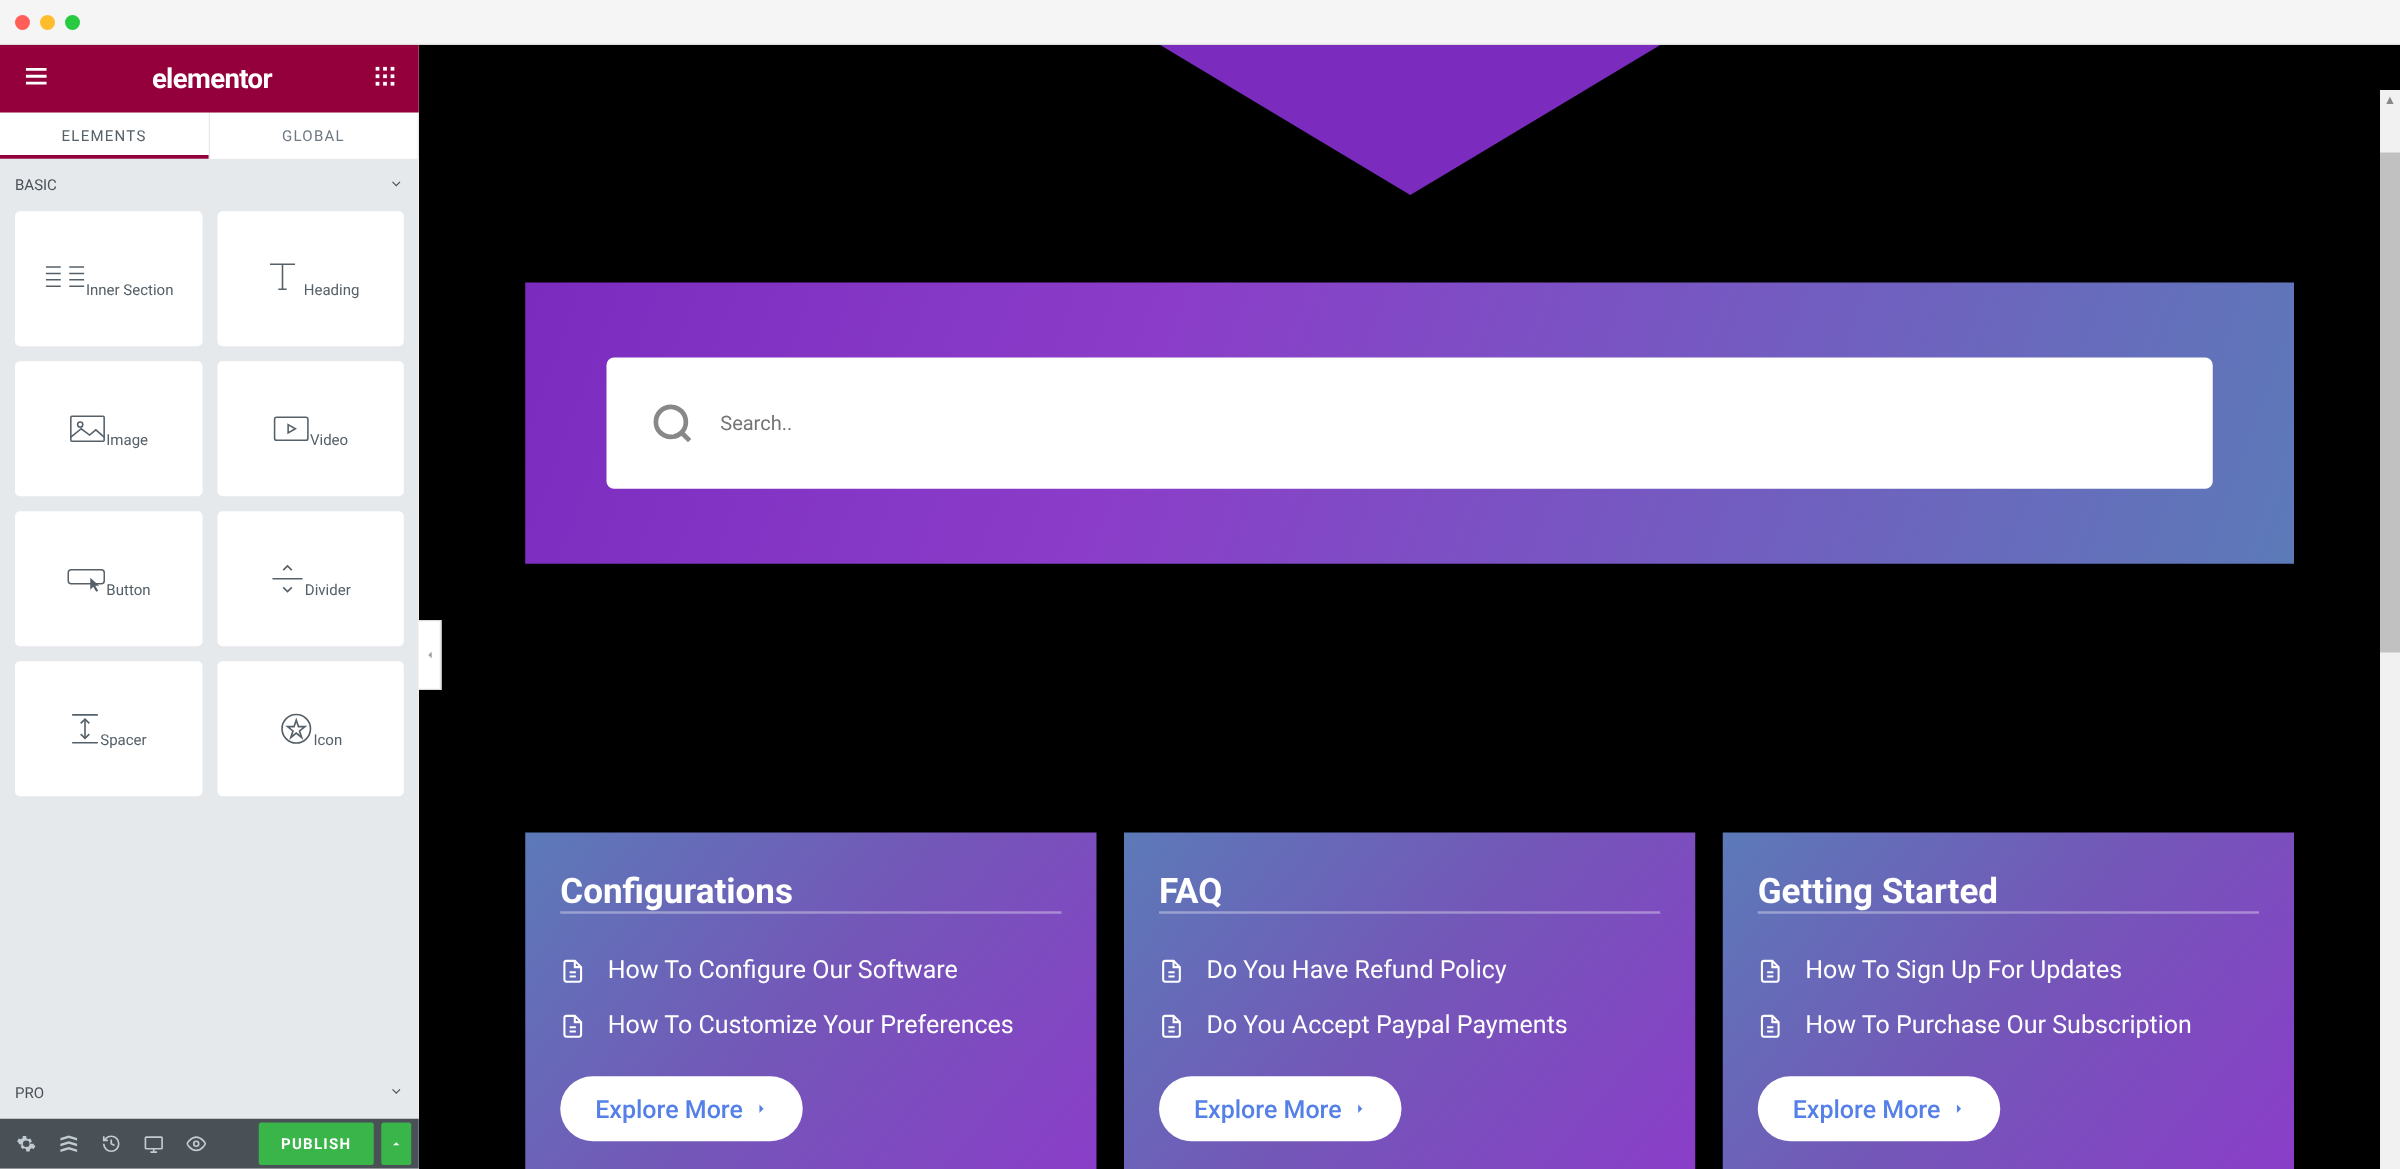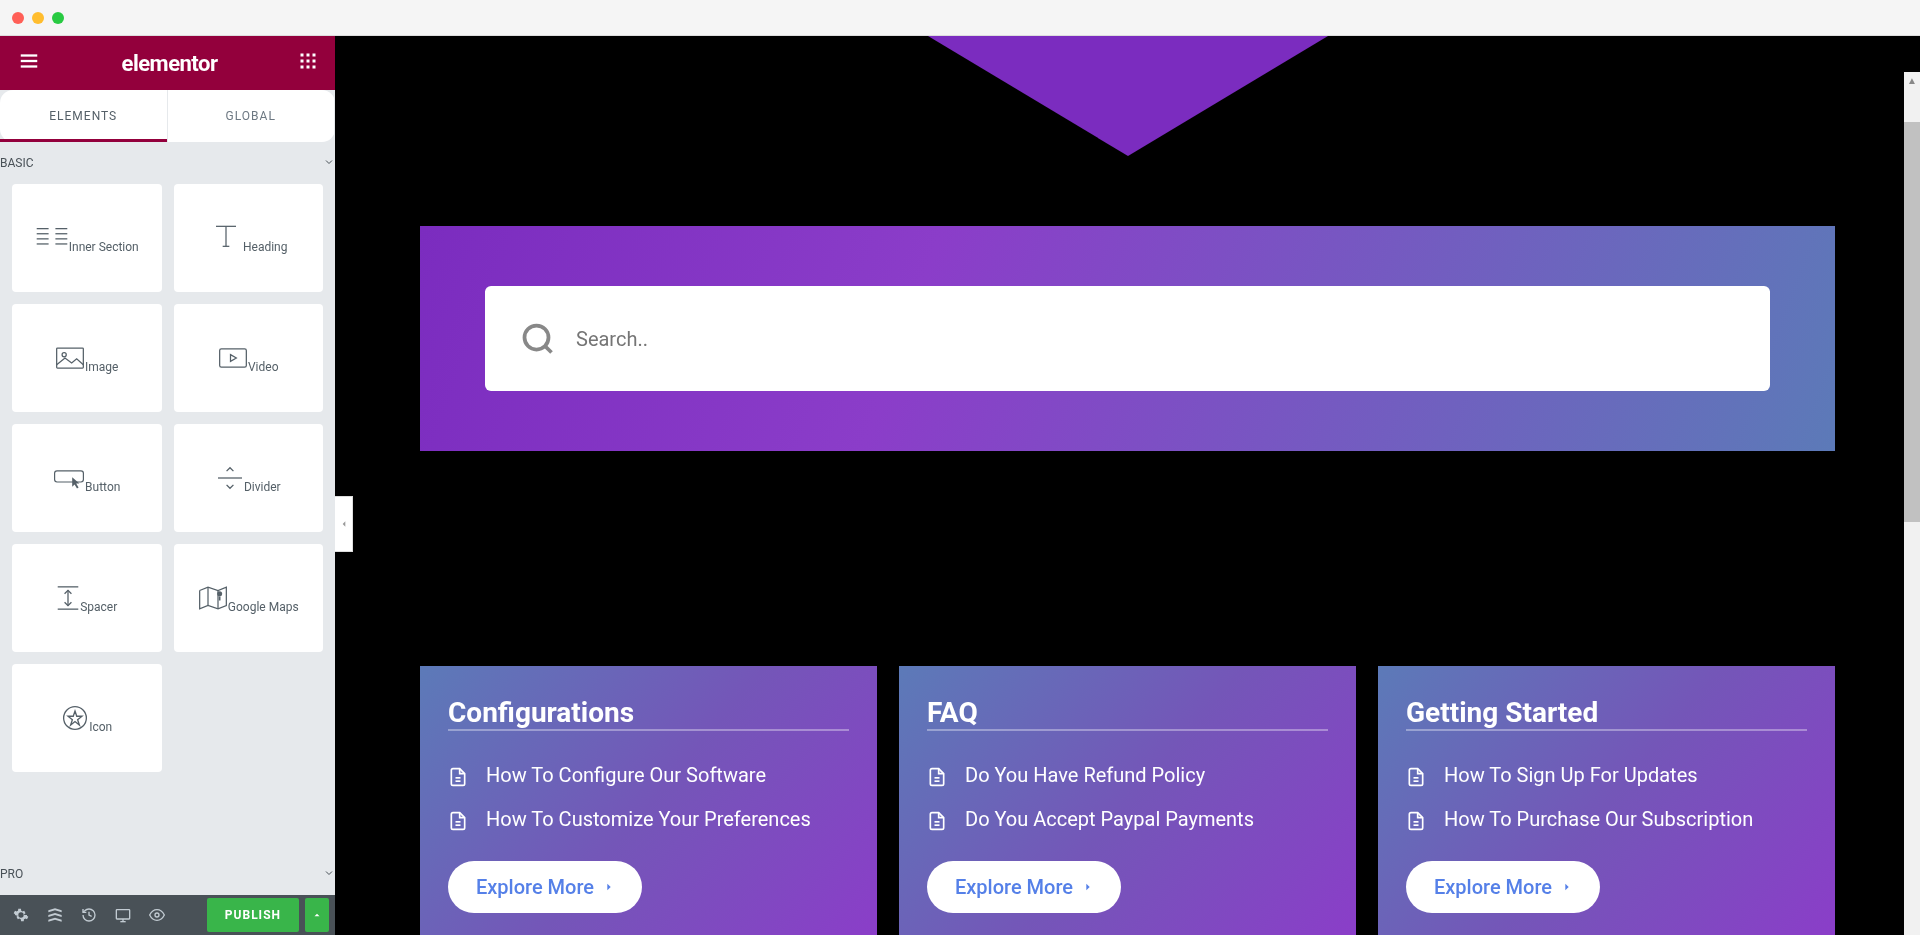--- a/index.html
+++ b/index.html
@@ -13,29 +13,29 @@
 .dot-green { background: #28ca42; }
 
 .app-container { display: flex; height: calc(935px - 36px); position: relative; }
 
 .sidebar { width: 335px; background: #e6e9ec; display: flex; flex-direction: column; position: relative; }
 .sidebar-header { background: #93003c; height: 54px; display: flex; align-items: center; padding: 0 18px; position: relative; }
 .menu-icon { color: #fff; cursor: pointer; }
 .logo { color: #fff; font-size: 22px; font-weight: 700; margin: 0 auto; letter-spacing: -0.5px; }
 .grid-icon { color: #fff; cursor: pointer; }
 
-.tabs { display: flex; background: #fff; height: 52px; border-radius: 13px; }
+.tabs { display: flex; background: #fff; height: 37px; }
 .tab { flex: 1; display: flex; align-items: center; justify-content: center; font-size: 12px; color: #6d7882; letter-spacing: 1px; cursor: pointer; border-right: 1px solid #e6e9ec; }
 .tab.active { color: #556068; box-shadow: inset 0 -3px 0 #93003c; }
 
 .search-box { margin: 12px; background: #fff; border-radius: 3px; height: 38px; display: flex; align-items: center; padding: 0 12px; }
 .search-box svg { color: #aaa; margin-right: 8px; flex-shrink: 0; }
 .search-box input { border: 0; outline: 0; flex: 1; font-size: 12px; font-style: italic; color: #999; background: transparent; }
 
-.category { padding: 14px 0; display: flex; justify-content: space-between; align-items: flex-start; color: #495157; font-size: 12px; cursor: pointer; }
+.category { padding: 14px 12px; display: flex; justify-content: space-between; align-items: flex-start; color: #495157; font-size: 12px; cursor: pointer; }
 
 .widgets { padding: 0 12px; display: grid; grid-template-columns: 1fr 1fr; gap: 12px; }
 .widget { background: #fff; border-radius: 4px; height: 108px; display: flex; flex-direction: row; align-items: center; justify-content: center; cursor: grab; }
 .widget svg { color: #556068; }
 .widget-label { font-size: 12px; color: #556068; margin-top: 18px; }
 
 .sidebar-bottom { margin-top: auto; }
 .bottom-bar { background: #495157; height: 40px; display: flex; align-items: center; padding: 16px 6px; gap: 4px; justify-content: space-between; }
 .bb-icon { width: 30px; height: 30px; display: flex; align-items: center; justify-content: center; color: #c2cbd2; cursor: pointer; }
 .publish-btn { margin-left: auto; background: #39b54a; color: #fff; font-weight: 700; font-size: 12px; letter-spacing: 1px; padding: 10px 18px; border: 0; cursor: pointer; border-radius: 2px; }
@@ -43,21 +43,21 @@
 
 .collapse-handle { position: absolute; right: -18px; top: 460px; width: 18px; height: 56px; background: #fff; border: 1px solid #ddd; border-left: 0; display: flex; align-items: center; justify-content: center; cursor: pointer; color: #999; z-index: 5; }
 
 .canvas { flex: 1; background: #fff; overflow-y: auto; position: relative; }
 .black-area { background: #000; padding-bottom: 60px; position: relative; }
 .purple-triangle { position: absolute; left: 50%; transform: translateX(-50%); top: 0; width: 0; height: 0; border-left: 200px solid transparent; border-right: 200px solid transparent; border-top: 120px solid #7b2cbf; }
 
 .search-hero { margin: 0 85px; background: linear-gradient(110deg, #7b2cbf 0%, #8b3dc9 35%, #5c7ab8 100%); padding: 60px 65px; position: relative; top: 190px; margin-bottom: 190px; }
 .hero-search { background: #fff; border-radius: 6px; height: 105px; display: flex; align-items: center; padding: 0 35px; }
 .hero-search svg { color: #888; margin-right: 20px; }
-.hero-search input { border: 0; outline: 0; font-size: 20px; color: #8b5cf6; flex: 1; }
+.hero-search input { border: 0; outline: 0; font-size: 16px; color: #8b5cf6; flex: 1; }
 
 .cards { margin: 0 85px; display: flex; gap: 22px; position: relative; top: 215px; margin-bottom: 215px; }
 .card { flex: 1; background: linear-gradient(130deg, #5c7ab8 0%, #7456b8 50%, #8b3dc9 100%); padding: 30px 28px 32px; color: #fff; }
 .card-title { font-size: 28px; font-weight: 700; border-bottom: 2px solid rgba(255,255,255,0.35); margin-bottom: 32px; }
 .card-item { display: flex; align-items: flex-start; gap: 18px; margin-bottom: 20px; font-size: 20px; }
 .card-item svg { flex-shrink: 0; margin-top: 4px; }
 .explore-btn { display: inline-flex; align-items: center; gap: 10px; background: #fff; color: #5580e8; padding: 14px 28px; border-radius: 40px; font-size: 20px; font-weight: 500; cursor: pointer; margin-top: 10px; }
 
 .canvas-scrollbar { position: absolute; right: 0; top: 36px; width: 16px; background: #f1f1f1; height: calc(935px - 36px); }
 .scroll-thumb { width: 16px; height: 400px; background: #c1c1c1; position: absolute; top: 50px; }
@@ -170,30 +170,20 @@
         <svg width="24" height="26" viewBox="0 0 28 30" fill="none" stroke="currentColor" stroke-width="1.5">
             <line x1="2" y1="2" x2="26" y2="2"></line>
             <polyline points="10 10 14 6 18 10"></polyline>
             <polyline points="10 20 14 24 18 20"></polyline>
             <line x1="14" y1="6" x2="14" y2="24"></line>
             <line x1="2" y1="28" x2="26" y2="28"></line>
           </svg>
         <span class="widget-label">Spacer</span>
       </div>
       <div class="widget">
-        <svg width="30" height="26" viewBox="0 0 36 30" fill="none" stroke="currentColor" stroke-width="1.5">
-            <polyline points="2 6 12 2 24 6 34 2 34 24 24 28 12 24 2 28 2 6"></polyline>
-            <line x1="12" y1="2" x2="12" y2="24"></line>
-            <line x1="24" y1="6" x2="24" y2="28"></line>
-            <circle cx="26" cy="10" r="3" fill="currentColor" stroke="none"></circle>
-            <path d="M26 13 L26 18" stroke-width="2"></path>
-          </svg>
-        <span class="widget-label">Google Maps</span>
-      </div>
-      <div class="widget">
         <svg width="28" height="28" viewBox="0 0 32 32" fill="none" stroke="currentColor" stroke-width="1.5">
             <circle cx="16" cy="16" r="13"></circle>
             <polygon points="16 8 18 14 24 14 19 18 21 24 16 20 11 24 13 18 8 14 14 14"></polygon>
           </svg>
         <span class="widget-label">Icon</span>
       </div>
     </div>
 
     <div class="sidebar-bottom">
       <div class="category">

